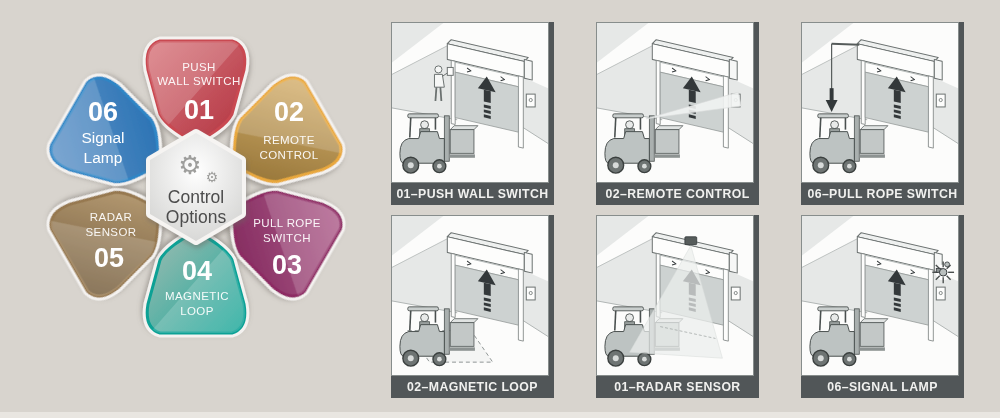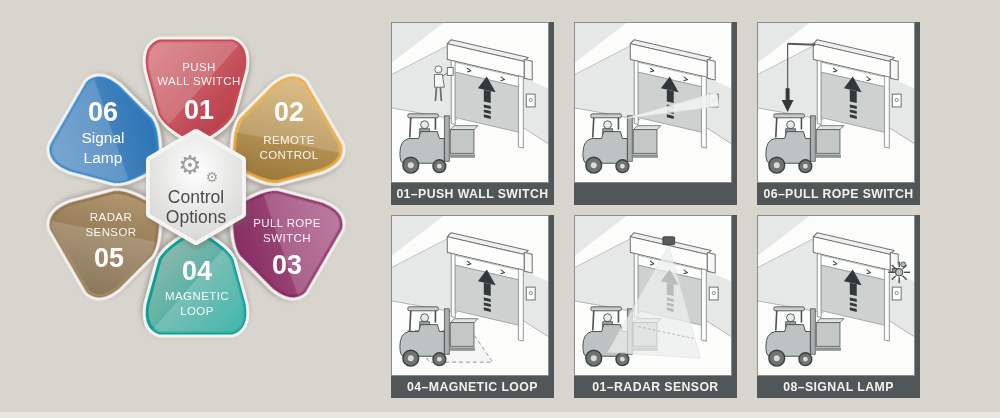--- a/index.html
+++ b/index.html
@@ -4,21 +4,21 @@
 <style>
   html,body{margin:0;padding:0;}
   body{font-family:"Liberation Sans",sans-serif;}
   #stage{position:relative;width:1000px;height:418px;background:#d8d4ce;overflow:hidden;}
   #flower{position:absolute;left:0;top:0;}
   .petal-label{font-family:"Liberation Sans",sans-serif;font-size:11.5px;fill:rgba(255,255,255,0.93);letter-spacing:.4px;}
   .petal-num{font-family:"Liberation Sans",sans-serif;font-size:27px;font-weight:bold;fill:#ffffff;}
   .petal-label-big{font-family:"Liberation Sans",sans-serif;font-size:15.5px;fill:#ffffff;}
   .hex-title{font-family:"Liberation Sans",sans-serif;font-size:17.5px;fill:#4c4c4c;}
   .gear{font-family:"DejaVu Sans",sans-serif;fill:#9e9e9c;}
-  #panels{position:absolute;left:391px;top:22px;display:grid;grid-template-columns:repeat(3,163px);gap:10px 20px;}
+  #panels{position:absolute;left:391px;top:22px;display:grid;grid-template-columns:repeat(3,163px);gap:10px 42px;}
   .panel{position:relative;width:163px;height:183px;background:#515658;}
   .illus{position:absolute;left:0;top:0;width:158px;height:161px;background:#fcfcfb;border:1px solid #878d8c;box-sizing:border-box;overflow:hidden;}
   .illus svg{display:block;width:100%;height:100%;}
   .caption{position:absolute;left:0;bottom:0;width:163px;height:22px;background:#515658;color:#f1f1ef;
            display:flex;align-items:center;justify-content:center;font-size:12.3px;font-weight:bold;letter-spacing:.4px;white-space:nowrap;}
   .bottom-strip{position:absolute;left:0;bottom:0;width:100%;height:6px;background:#e9e6e1;}
 </style>
 </head>
 <body>
 
@@ -230,20 +230,21 @@
     <path d="M22,15 h10 v9 h-10 z" fill="#9aa09f" stroke="#4a504f" stroke-width="0.8"></path>
     <path d="M6,50 Q2,50 2,40 Q2,27 11,25 L21,25 L23,18 L40,18 L42,25 L47,25 L47,50 Z" fill="#bdc3c2" stroke="#4a504f" stroke-width="1"></path>
     <circle cx="13" cy="52" r="8" fill="#6e7473" stroke="#3b403f" stroke-width="1.4"></circle>
     <circle cx="13" cy="52" r="3" fill="#d8dbda"></circle>
     <circle cx="42" cy="53" r="6.5" fill="#6e7473" stroke="#3b403f" stroke-width="1.4"></circle>
     <circle cx="42" cy="53" r="2.4" fill="#d8dbda"></circle>
   </g>
             <polygon points="50,97 143,70 146,84" fill="#f1f3f2" fill-opacity="0.9" stroke="#d9dcdb" stroke-width="0.6"></polygon>
           </svg>
         </div>
+      <div class="caption">02–REMOTE CONTROL</div>
     </div>
     <div class="panel">
       <div class="illus">
           <svg viewBox="0 0 158 161">
             <g>
     <polygon points="0,0 52,0 0,40" fill="#e6e8e7"></polygon>
     <polygon points="0,52 58,22 66,26 66,98 0,86" fill="#e6e8e7"></polygon>
     <polygon points="133,55 158,66 158,122 133,106" fill="#e6e8e7"></polygon>
     <line x1="0" y1="86" x2="66" y2="98" stroke="#b0b5b4" stroke-width="1"></line>
     <line x1="133" y1="106" x2="158" y2="122" stroke="#b0b5b4" stroke-width="1"></line>
@@ -338,21 +339,21 @@
     <circle cx="27" cy="11" r="4" fill="#e8eae9" stroke="#4a504f" stroke-width="0.9"></circle>
     <path d="M22,15 h10 v9 h-10 z" fill="#9aa09f" stroke="#4a504f" stroke-width="0.8"></path>
     <path d="M6,50 Q2,50 2,40 Q2,27 11,25 L21,25 L23,18 L40,18 L42,25 L47,25 L47,50 Z" fill="#bdc3c2" stroke="#4a504f" stroke-width="1"></path>
     <circle cx="13" cy="52" r="8" fill="#6e7473" stroke="#3b403f" stroke-width="1.4"></circle>
     <circle cx="13" cy="52" r="3" fill="#d8dbda"></circle>
     <circle cx="42" cy="53" r="6.5" fill="#6e7473" stroke="#3b403f" stroke-width="1.4"></circle>
     <circle cx="42" cy="53" r="2.4" fill="#d8dbda"></circle>
   </g>
           </svg>
         </div>
-      <div class="caption">04–MAGNETIC LOOP</div>
+      <div class="caption">02–MAGNETIC LOOP</div>
     </div>
     <div class="panel">
       <div class="illus">
           <svg viewBox="0 0 158 161">
             <g>
     <polygon points="0,0 52,0 0,40" fill="#e6e8e7"></polygon>
     <polygon points="0,52 58,22 66,26 66,98 0,86" fill="#e6e8e7"></polygon>
     <polygon points="133,55 158,66 158,122 133,106" fill="#e6e8e7"></polygon>
     <line x1="0" y1="86" x2="66" y2="98" stroke="#b0b5b4" stroke-width="1"></line>
     <line x1="133" y1="106" x2="158" y2="122" stroke="#b0b5b4" stroke-width="1"></line>
@@ -461,18 +462,18 @@
                 <line x1="139.5" y1="53.5" x2="135.5" y2="49.5"></line>
         <line x1="143" y1="52" x2="143" y2="46"></line>
                 <line x1="146.5" y1="53.5" x2="150.5" y2="49.5"></line>
       </g>
       <rect x="136" y="53" width="5" height="4" fill="#8d9392" stroke="#33383a" stroke-width="0.8"></rect>
       <circle cx="143" cy="57" r="3.8" fill="#b9bfbe" stroke="#33383a" stroke-width="1"></circle>
       <circle cx="147" cy="49" r="2.5" fill="#b9bfbe" stroke="#33383a" stroke-width="0.8"></circle>
     </g>
           </svg>
         </div>
-      <div class="caption">08–SIGNAL LAMP</div>
+      <div class="caption">06–SIGNAL LAMP</div>
     </div>
   </div>
 
   <div class="bottom-strip"></div>
 </div>
 
 </body></html>

